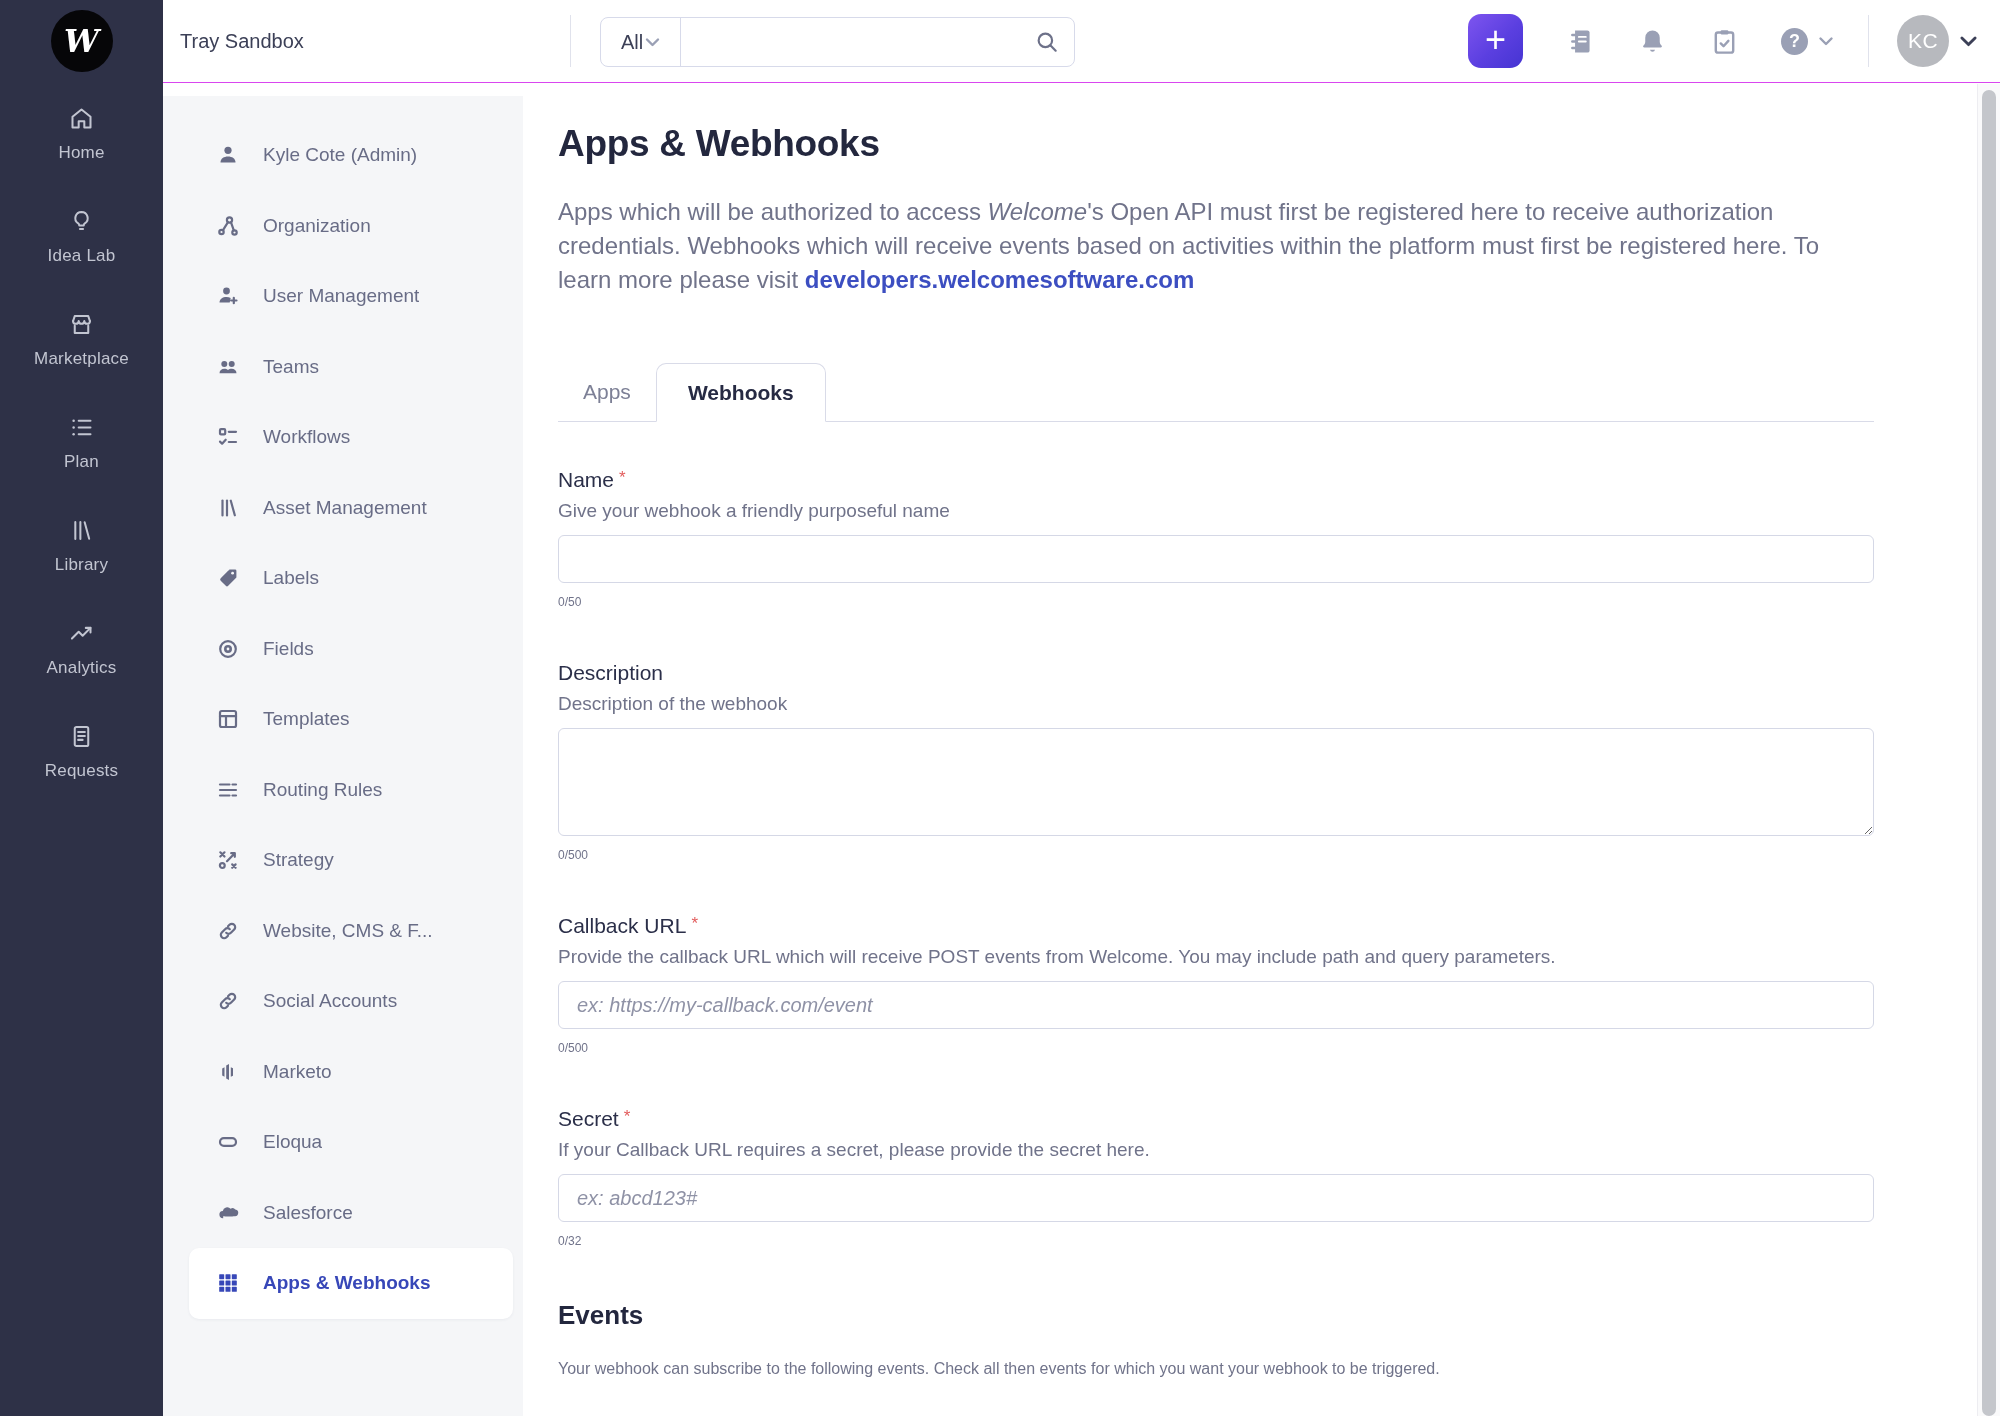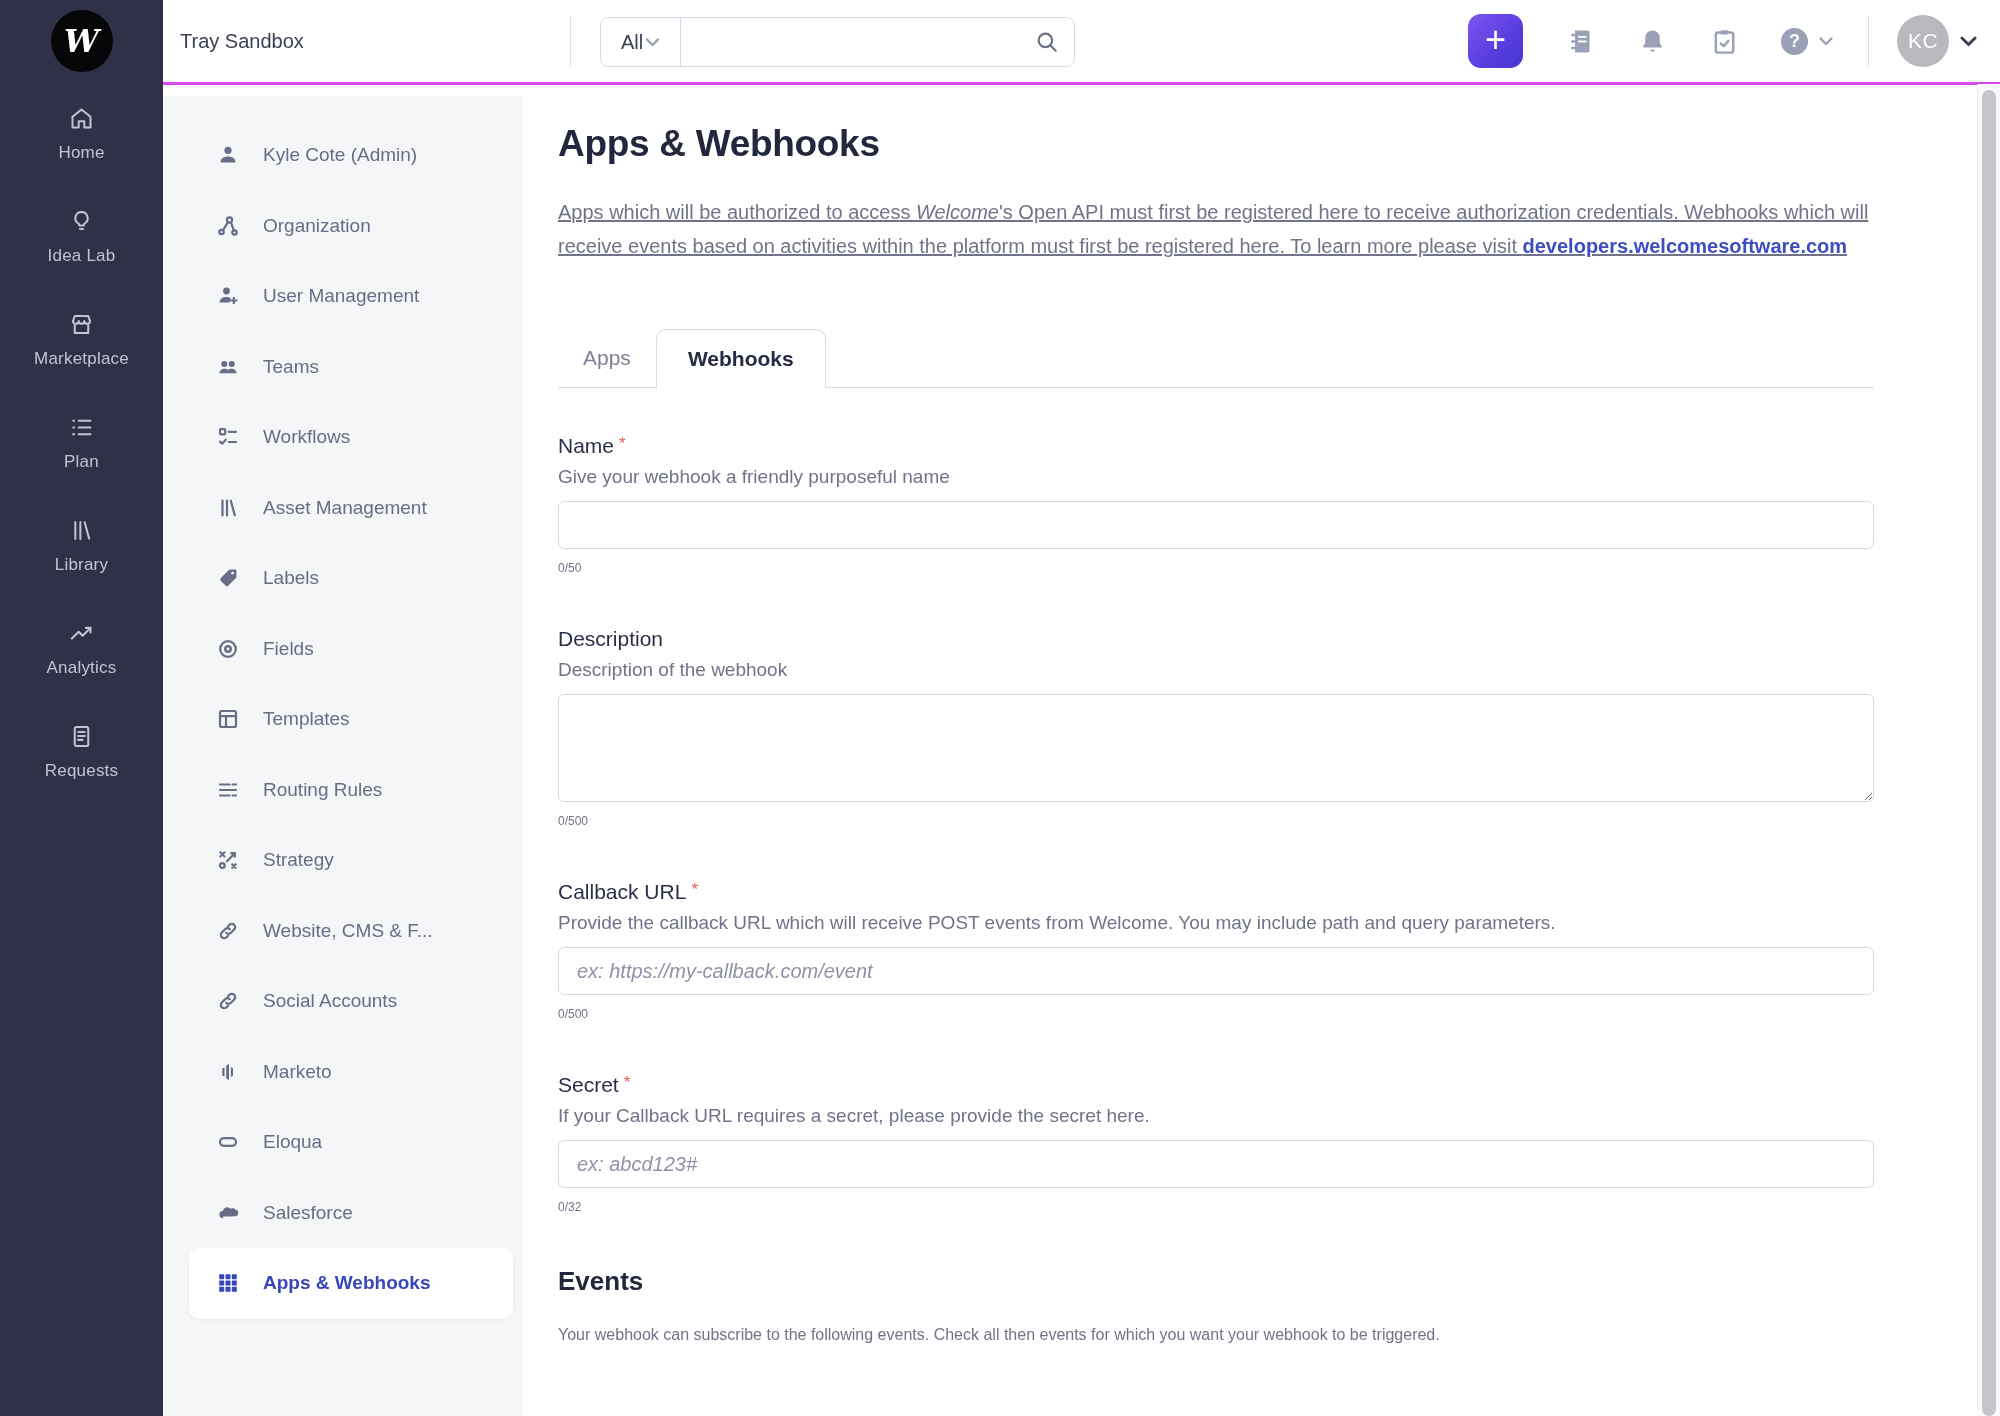--- a/index.html
+++ b/index.html
@@ -9,21 +9,21 @@
   
   .primary-sidebar{position:absolute;left:0;top:0;width:163px;height:1416px;background:#2e3147;z-index:5;}
   .logo-area{height:82px;display:flex;align-items:center;justify-content:center;}
   .logo-circle{width:62px;height:62px;border-radius:50%;background:#060608;color:#fff;display:flex;align-items:center;justify-content:center;font-family:"DejaVu Serif",serif;font-style:italic;font-size:31px;font-weight:bold;}
   .pnav{display:flex;flex-direction:column;}
   .pnav-item{height:103px;display:flex;flex-direction:column;align-items:center;justify-content:center;gap:7px;color:#c2c5d1;cursor:pointer;}
   .pnav-item svg{width:27px;height:27px;}
   .pnav-label{font-size:17px;font-weight:500;letter-spacing:.2px;}
 
   
-  .header{position:absolute;left:163px;top:0;right:0;height:82px;background:#fff;border-bottom:3px solid #d946ef;display:flex;align-items:center;z-index:4;}
+  .header{position:absolute;left:163px;top:0;right:0;height:82px;background:#fff;border-bottom:1px solid #d946ef;display:flex;align-items:center;z-index:4;}
   .workspace-name{margin-left:17px;font-size:20px;color:#3c4057;font-weight:500;}
   .hdr-divider{width:1px;height:52px;background:#e0e2ec;}
   .hdr-divider.d1{margin-left:auto;position:absolute;left:407px;top:15px;}
   .search-box{position:absolute;left:437px;top:17px;width:473px;height:48px;border:1px solid #d7daea;border-radius:8px;display:flex;align-items:center;background:#fff;}
   .search-filter{display:flex;align-items:center;gap:2px;padding:0 20px;height:100%;cursor:pointer;}
   .search-filter-label{font-size:20px;color:#3c4057;font-weight:500;}
   .search-inner-divider{width:1px;height:100%;background:#d7daea;}
   .search-input{flex:1;height:100%;border:none;outline:none;font-size:19px;padding:0 14px;color:#3c4057;background:transparent;}
   .search-btn{border:none;background:none;padding:0 14px 0 0;cursor:pointer;display:flex;align-items:center;}
   .hdr-right{position:absolute;right:22px;top:0;height:82px;display:flex;align-items:center;}
@@ -44,21 +44,21 @@
   .snav-icon{width:24px;height:24px;margin-left:27px;flex:0 0 24px;display:flex;align-items:center;justify-content:center;}
   .snav-icon svg{width:24px;height:24px;}
   .snav-label{margin-left:23px;font-size:19px;font-weight:500;white-space:nowrap;overflow:hidden;text-overflow:ellipsis;}
   .snav-item.selected{background:#fff;color:#3747b8;box-shadow:0 1px 3px rgba(40,45,80,.06);}
   .snav-item.selected .snav-label{font-weight:700;}
 
   
   .main{position:absolute;left:523px;top:82px;right:22px;bottom:0;background:#fff;padding:41px 0 0 35px;box-sizing:border-box;overflow:hidden;}
   .content{width:1316px;}
   .page-title{font-size:37px;font-weight:700;color:#23273e;margin:0;letter-spacing:-.3px;}
-  .intro{margin-top:30px;font-size:20px;line-height:34px;color:#70738a;text-decoration:underline;}
+  .intro{margin-top:30px;font-size:24px;line-height:34px;color:#70738a;}
   .intro .brand{font-style:italic;}
   .intro a{color:#3c4ec1;font-weight:700;text-decoration:none;cursor:pointer;}
 
   .tabs{margin-top:66px;display:flex;align-items:flex-end;border-bottom:1px solid #d9dbe8;}
   .tab{height:58px;display:flex;align-items:center;padding:0 25px;font-size:21px;color:#7d8096;cursor:pointer;background:transparent;border:none;}
   .tab.active{height:59px;margin-bottom:-1px;background:#fff;border:1px solid #d9dbe8;border-bottom:1px solid #fff;border-radius:10px 10px 0 0;color:#262a43;font-weight:700;padding:0 31px;}
 
   .field{margin-top:52px;}
   .field.first{margin-top:46px;}
   .field-label{font-size:21px;color:#2b2f49;font-weight:500;}

